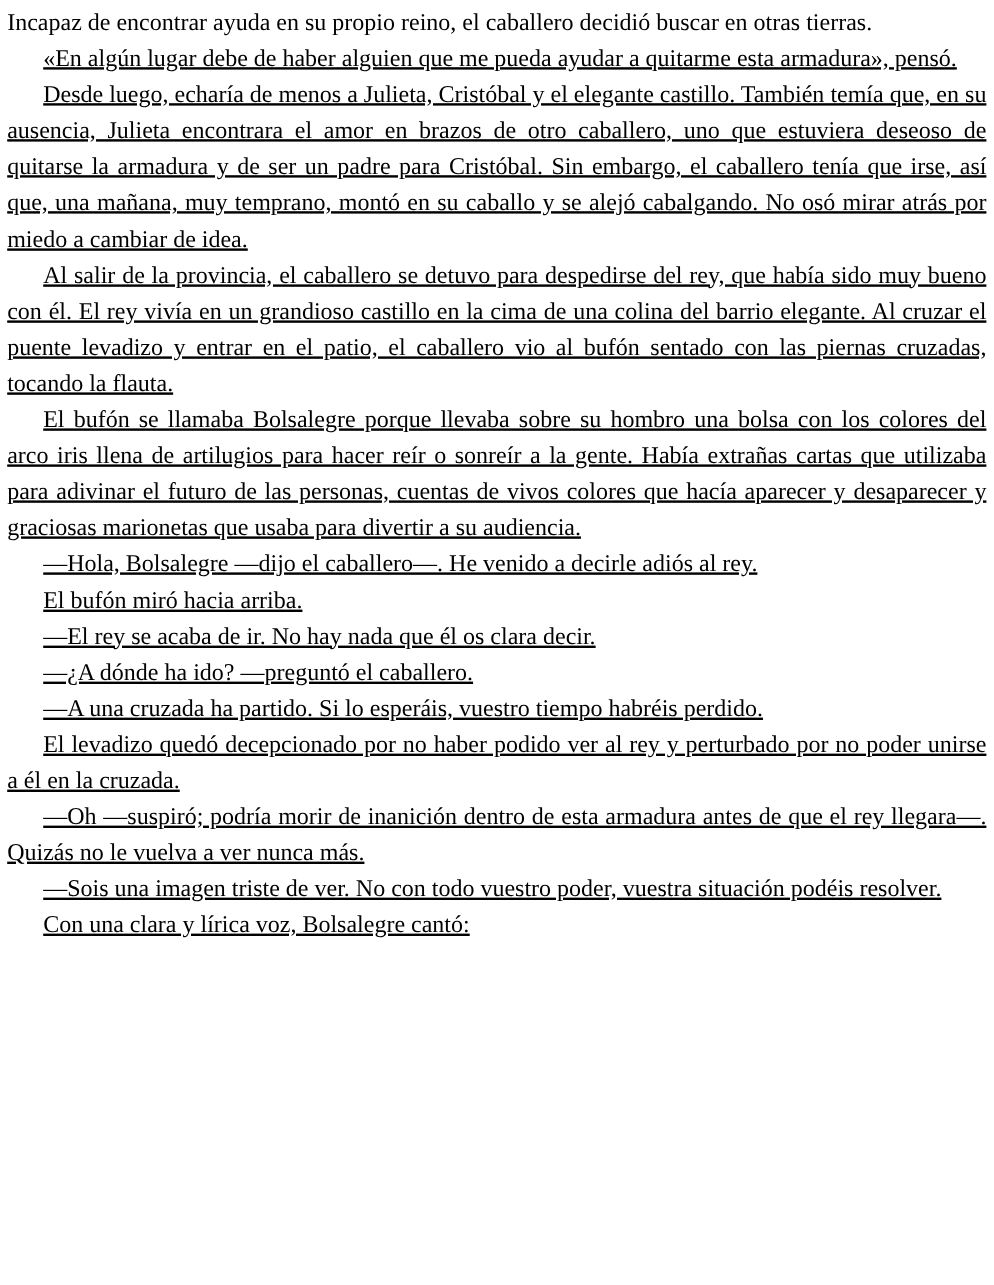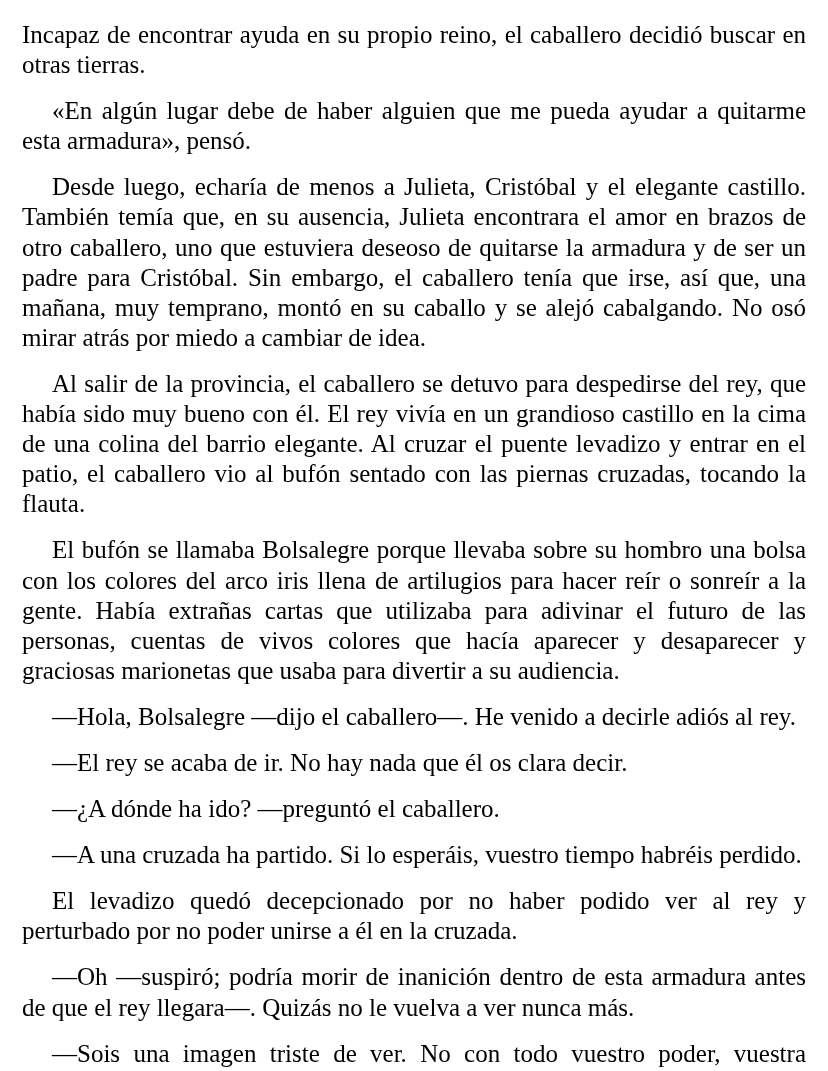--- a/index.html
+++ b/index.html
@@ -14,45 +14,47 @@
     font-family: "Liberation Serif", "DejaVu Serif", serif;
     color: #000000;
   }
   .page {
     width: 828px;
     height: 1071px;
     box-sizing: border-box;
     padding: 4px 6px 0 6px;
   }
   .body-text p {
-    margin: 16px;
-    font-size: 25px;
+    margin: 0;
+    font-size: 20px;
     line-height: 30.1px;
     text-align: justify;
     text-justify: inter-word;
     hyphens: none;
   }
   .body-text p.indent {
     text-indent: 30px;
+    text-decoration: underline;
   }
   .body-text p.noindent {
     text-indent: 0;
   }
 </style>
 </head>
 <body>
 
 <div class="page">
   <div class="body-text">
     <p class="noindent">Incapaz de encontrar ayuda en su propio reino, el caballero decidió buscar en otras tierras.</p>
     <p class="indent">«En algún lugar debe de haber alguien que me pueda ayudar a quitarme esta armadura», pensó.</p>
     <p class="indent">Desde luego, echaría de menos a Julieta, Cristóbal y el elegante castillo. También temía que, en su ausencia, Julieta encontrara el amor en brazos de otro caballero, uno que estuviera deseoso de quitarse la armadura y de ser un padre para Cristóbal. Sin embargo, el caballero tenía que irse, así que, una mañana, muy temprano, montó en su caballo y se alejó cabalgando. No osó mirar atrás por miedo a cambiar de idea.</p>
     <p class="indent">Al salir de la provincia, el caballero se detuvo para despedirse del rey, que había sido muy bueno con él. El rey vivía en un grandioso castillo en la cima de una colina del barrio elegante. Al cruzar el puente levadizo y entrar en el patio, el caballero vio al bufón sentado con las piernas cruzadas, tocando la flauta.</p>
     <p class="indent">El bufón se llamaba Bolsalegre porque llevaba sobre su hombro una bolsa con los colores del arco iris llena de artilugios para hacer reír o sonreír a la gente. Había extrañas cartas que utilizaba para adivinar el futuro de las personas, cuentas de vivos colores que hacía aparecer y desaparecer y graciosas marionetas que usaba para divertir a su audiencia.</p>
     <p class="indent">—Hola, Bolsalegre —dijo el caballero—. He venido a decirle adiós al rey.</p>
+    <p class="indent">El bufón miró hacia arriba.</p>
     <p class="indent">—El rey se acaba de ir. No hay nada que él os clara decir.</p>
     <p class="indent">—¿A dónde ha ido? —preguntó el caballero.</p>
     <p class="indent">—A una cruzada ha partido. Si lo esperáis, vuestro tiempo habréis perdido.</p>
     <p class="indent">El levadizo quedó decepcionado por no haber podido ver al rey y perturbado por no poder unirse a él en la cruzada.</p>
     <p class="indent">—Oh —suspiró; podría morir de inanición dentro de esta armadura antes de que el rey llegara—. Quizás no le vuelva a ver nunca más.</p>
     <p class="indent">—Sois una imagen triste de ver. No con todo vuestro poder, vuestra situación podéis resolver.</p>
     <p class="indent">Con una clara y lírica voz, Bolsalegre cantó:</p>
   </div>
 </div>
 

